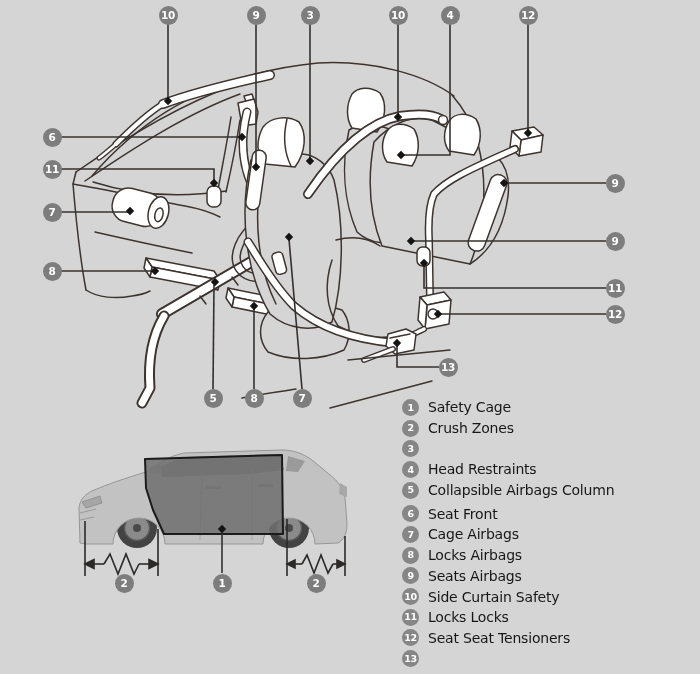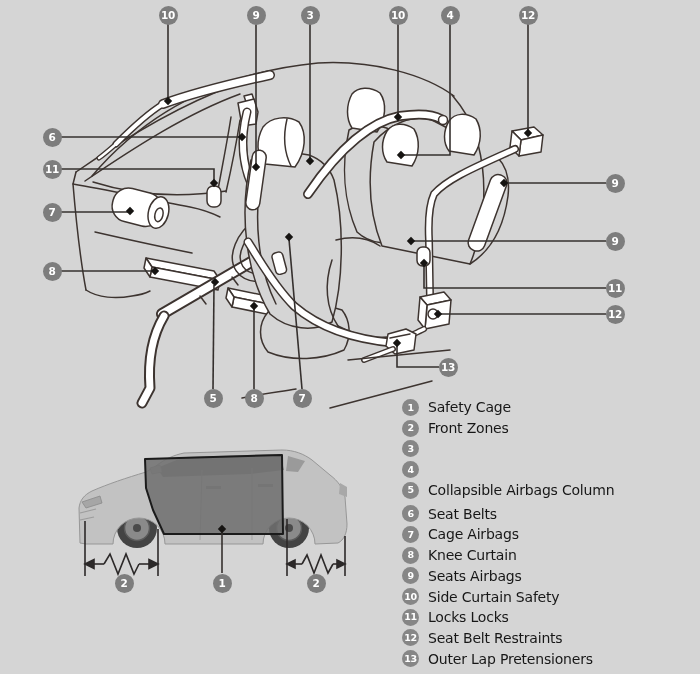--- a/index.html
+++ b/index.html
@@ -298,59 +298,59 @@
   <div class="badge" style="left:212.5px;top:573.5px">1</div>
   <div class="badge" style="left:306.5px;top:573.5px">2</div>
 
   <div class="legend">
     <div class="legend-row">
       <span class="legend-badge">1</span>
       <span class="legend-label">Safety Cage</span>
     </div>
     <div class="legend-row">
       <span class="legend-badge">2</span>
-      <span class="legend-label">Front Zones</span>
+      <span class="legend-label">Crush Zones</span>
     </div>
     <div class="legend-row">
       <span class="legend-badge">3</span>
     </div>
     <div class="legend-row">
       <span class="legend-badge">4</span>
+      <span class="legend-label">Head Restraints</span>
     </div>
     <div class="legend-row">
       <span class="legend-badge">5</span>
       <span class="legend-label">Collapsible Airbags Column</span>
     </div>
     <div class="legend-row gap-before">
       <span class="legend-badge">6</span>
-      <span class="legend-label">Seat Belts</span>
+      <span class="legend-label">Seat Front</span>
     </div>
     <div class="legend-row">
       <span class="legend-badge">7</span>
       <span class="legend-label">Cage Airbags</span>
     </div>
     <div class="legend-row">
       <span class="legend-badge">8</span>
-      <span class="legend-label">Knee Curtain</span>
+      <span class="legend-label">Locks Airbags</span>
     </div>
     <div class="legend-row">
       <span class="legend-badge">9</span>
       <span class="legend-label">Seats Airbags</span>
     </div>
     <div class="legend-row">
       <span class="legend-badge">10</span>
       <span class="legend-label">Side Curtain Safety</span>
     </div>
     <div class="legend-row">
       <span class="legend-badge">11</span>
       <span class="legend-label">Locks Locks</span>
     </div>
     <div class="legend-row">
       <span class="legend-badge">12</span>
-      <span class="legend-label">Seat Belt Restraints</span>
+      <span class="legend-label">Seat Seat Tensioners</span>
     </div>
     <div class="legend-row">
       <span class="legend-badge">13</span>
-      <span class="legend-label">Outer Lap Pretensioners</span>
     </div>
   </div>
 
 </div>
 
 </body></html>

